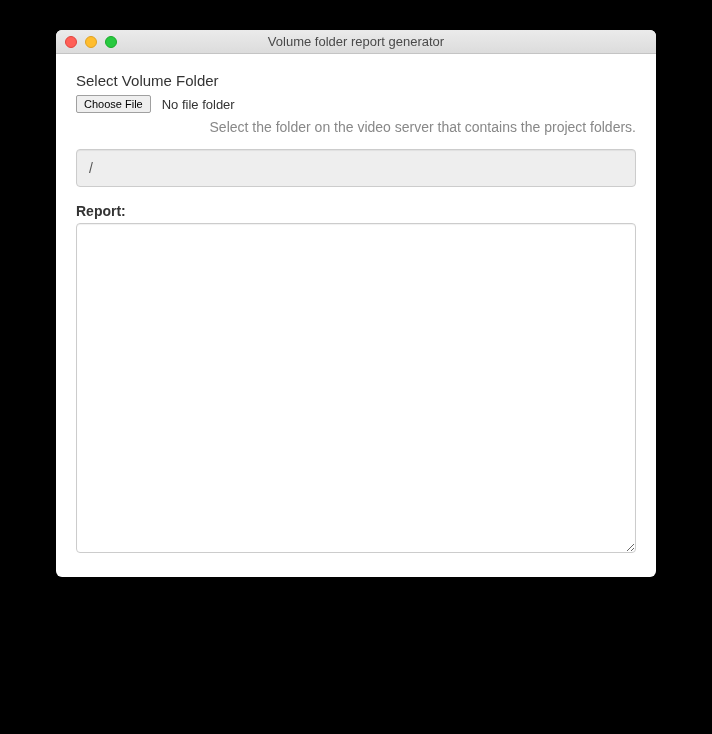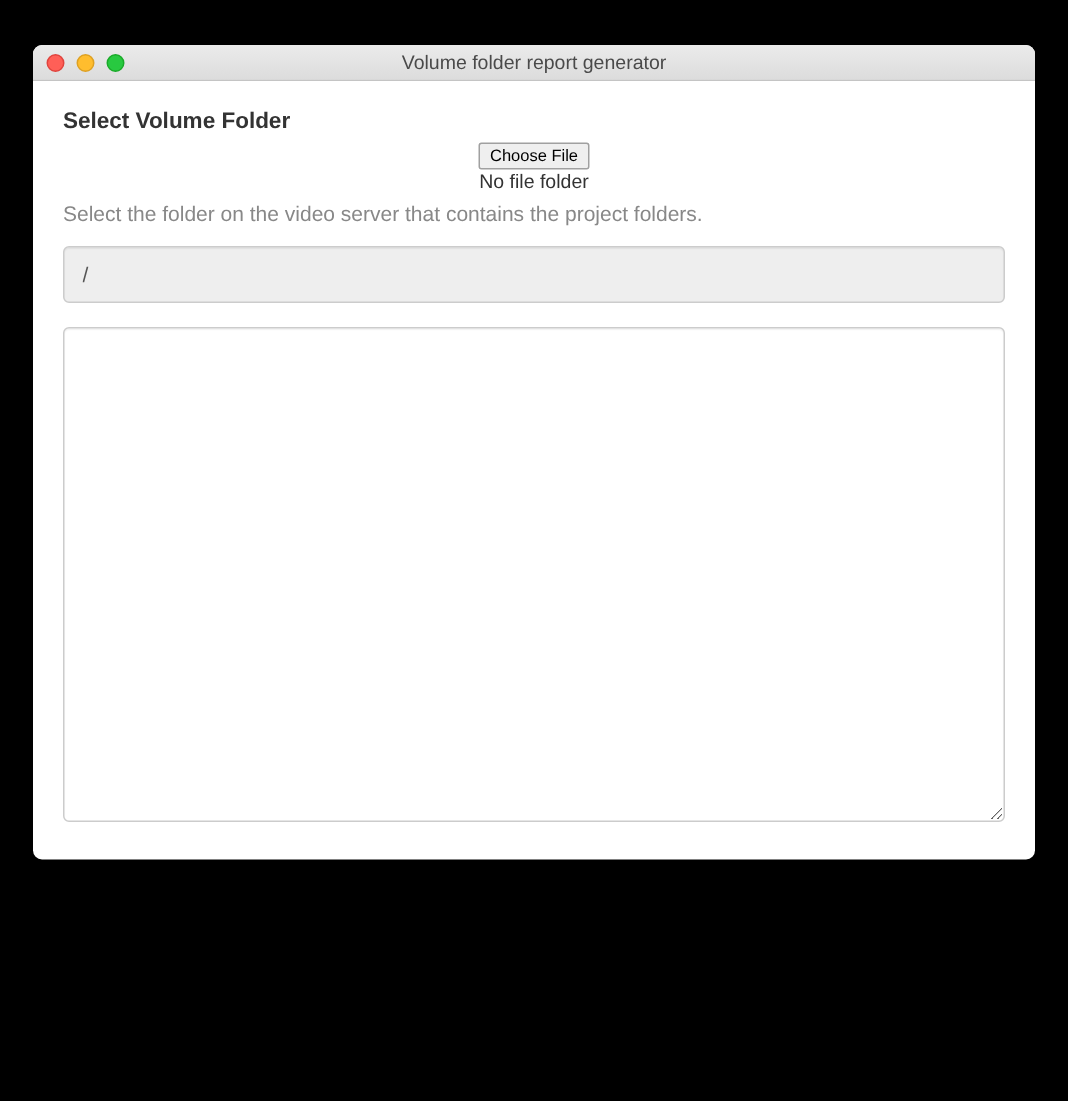--- a/index.html
+++ b/index.html
@@ -11,21 +11,21 @@
       background: #000;
       width: 712px;
       height: 734px;
       font-family: -apple-system, "Helvetica Neue", Helvetica, Arial, sans-serif;
       display: flex;
       align-items: flex-start;
       justify-content: center;
       padding-top: 30px;
     }
     .window {
-      width: 668px;
+      width: 600px;
       background: #fff;
       border-radius: 6px;
       box-shadow: 0 15px 40px rgba(0,0,0,0.5);
       overflow: hidden;
     }
     .titlebar {
       height: 24px;
       background: linear-gradient(to bottom, #ebebeb, #dcdcdc);
       border-bottom: 1px solid #c4c4c4;
       display: flex;
@@ -52,48 +52,48 @@
       text-align: center;
       font-size: 13px;
       color: #4a4a4a;
       pointer-events: none;
     }
     .content {
       padding: 18px 20px 20px 20px;
     }
     .heading {
       font-size: 15px;
-      font-weight: bold;
+      font-weight: normal;
       color: #333;
       margin-bottom: 6px;
     }
     .file-row {
       display: flex;
       align-items: center;
-      gap: 0;
+      gap: 11px;
       margin-bottom: 6px;
-      flex-direction: column;
     }
     .choose-file {
       font-family: Arial, sans-serif;
       font-size: 11px;
       background: #efefef;
       border: 1px solid #a0a0a0;
       border-radius: 2px;
       padding: 2px 7px;
       cursor: pointer;
     }
     .no-file {
       font-size: 13px;
       color: #333;
     }
     .helper {
       font-size: 14px;
       color: #888;
       margin-bottom: 14px;
+      text-align: right;
     }
     .path-input {
       width: 100%;
       background: #eeeeee;
       border: 1px solid #ccc;
       border-radius: 4px;
       padding: 10px 12px;
       font-size: 14px;
       color: #555;
       margin-bottom: 16px;
@@ -150,16 +150,17 @@
     <div class="file-row">
       <button class="choose-file">Choose File</button>
       <span class="no-file">No file folder</span>
     </div>
 
     <div class="helper">Select the folder on the video server that contains the project folders.</div>
 
     <input class="path-input" type="text" readonly="" value="/" style="">
 
 
+    <div class="report-label">Report:</div>
 
     <textarea class="report-area" style=""></textarea>
   </div>
 </div>
 
 </body></html>

